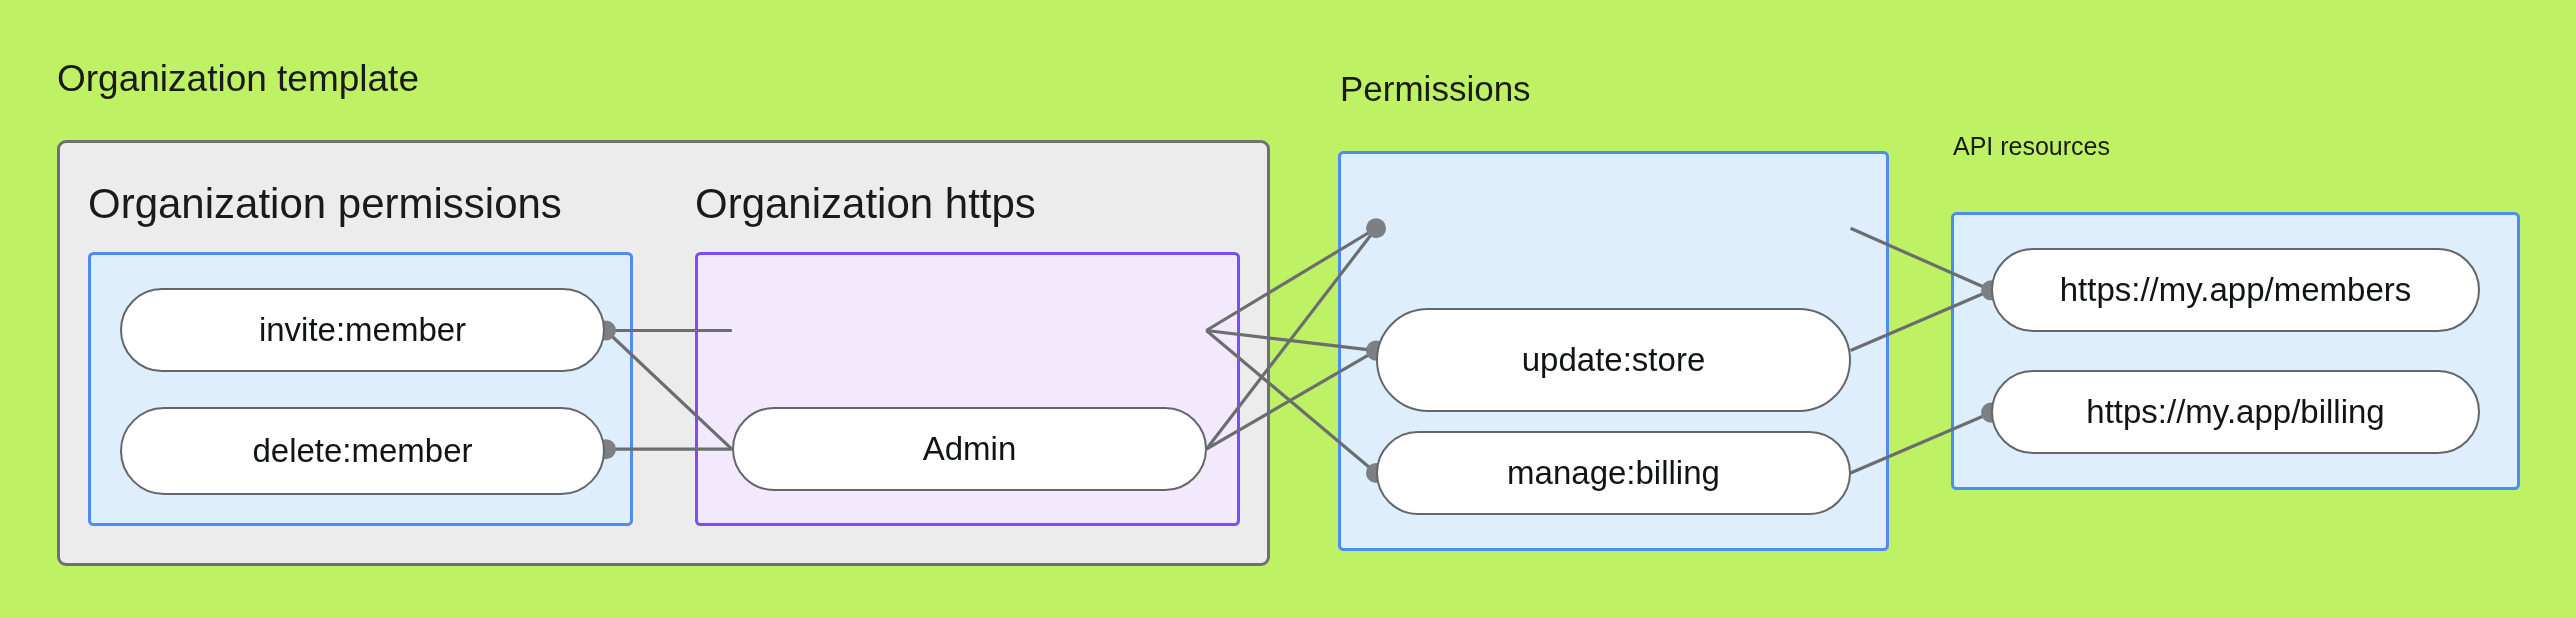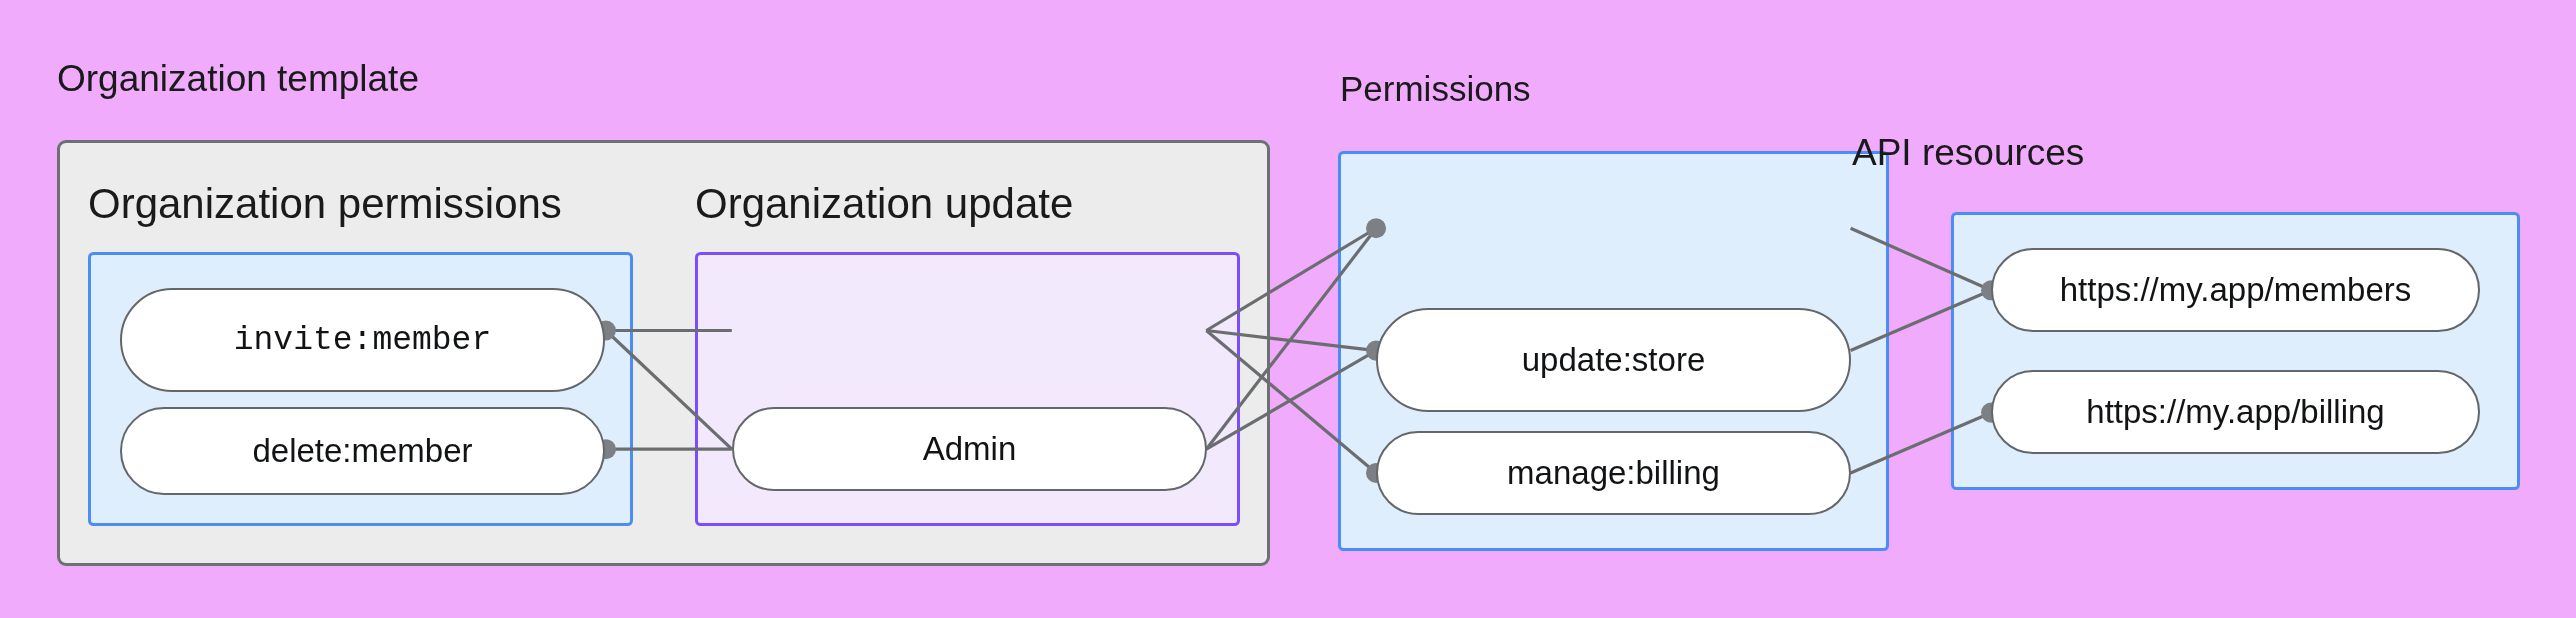--- a/index.html
+++ b/index.html
@@ -9,21 +9,21 @@
     background: #f6f8f8;
   }
   body {
     font-family: "Liberation Sans", sans-serif;
     -webkit-font-smoothing: antialiased;
   }
   #canvas {
     position: relative;
     width: 2576px;
     height: 619px;
-    background: #f0abfc;
+    background: #bef264;
     overflow: hidden;
   }
 
   
   .group {
     position: absolute;
     box-sizing: border-box;
   }
   .group-title {
     position: absolute;
@@ -85,23 +85,23 @@
     left: 1338px;
     top: 151px;
     width: 551px;
     height: 400px;
     background: #dfeefc;
     border: 3.7px solid #4c8cf5;
     border-radius: 5.5px;
   }
 
   .title-api-resources {
-    left: 1852px;
+    left: 1953px;
     top: 134px;
-    font-size: 37px;
+    font-size: 25px;
   }
   .box-api-resources {
     left: 1951px;
     top: 212px;
     width: 569px;
     height: 278px;
     background: #dfeefc;
     border: 3.7px solid #4c8cf5;
     border-radius: 5.5px;
   }
@@ -166,25 +166,25 @@
   </svg>
 
   <div class="group-title title-template">Organization template</div>
 
   <div class="group outer-template"></div>
 
   <div class="subgroup-title title-org-permissions">Organization permissions</div>
 
   <div class="group box-org-permissions"></div>
 
-  <div class="subgroup-title title-org-roles">Organization update</div>
+  <div class="subgroup-title title-org-roles">Organization https</div>
 
   <div class="group box-org-roles"></div>
 
-  <div class="pill" style="left:120px; top:288px; width:485px; height:104px;font-family:Liberation Mono, monospace;">invite:member</div>
+  <div class="pill" style="left:120px; top:288px; width:485px; height:84px;">invite:member</div>
 
   <div class="pill" style="left:120px; top:407px; width:485px; height:88px;">delete:member</div>
 
 
   <div class="pill" style="left:732px; top:407px; width:475px; height:84px;">Admin</div>
 
   <div class="group-title title-permissions">Permissions</div>
 
   <div class="group box-permissions"></div>
 

